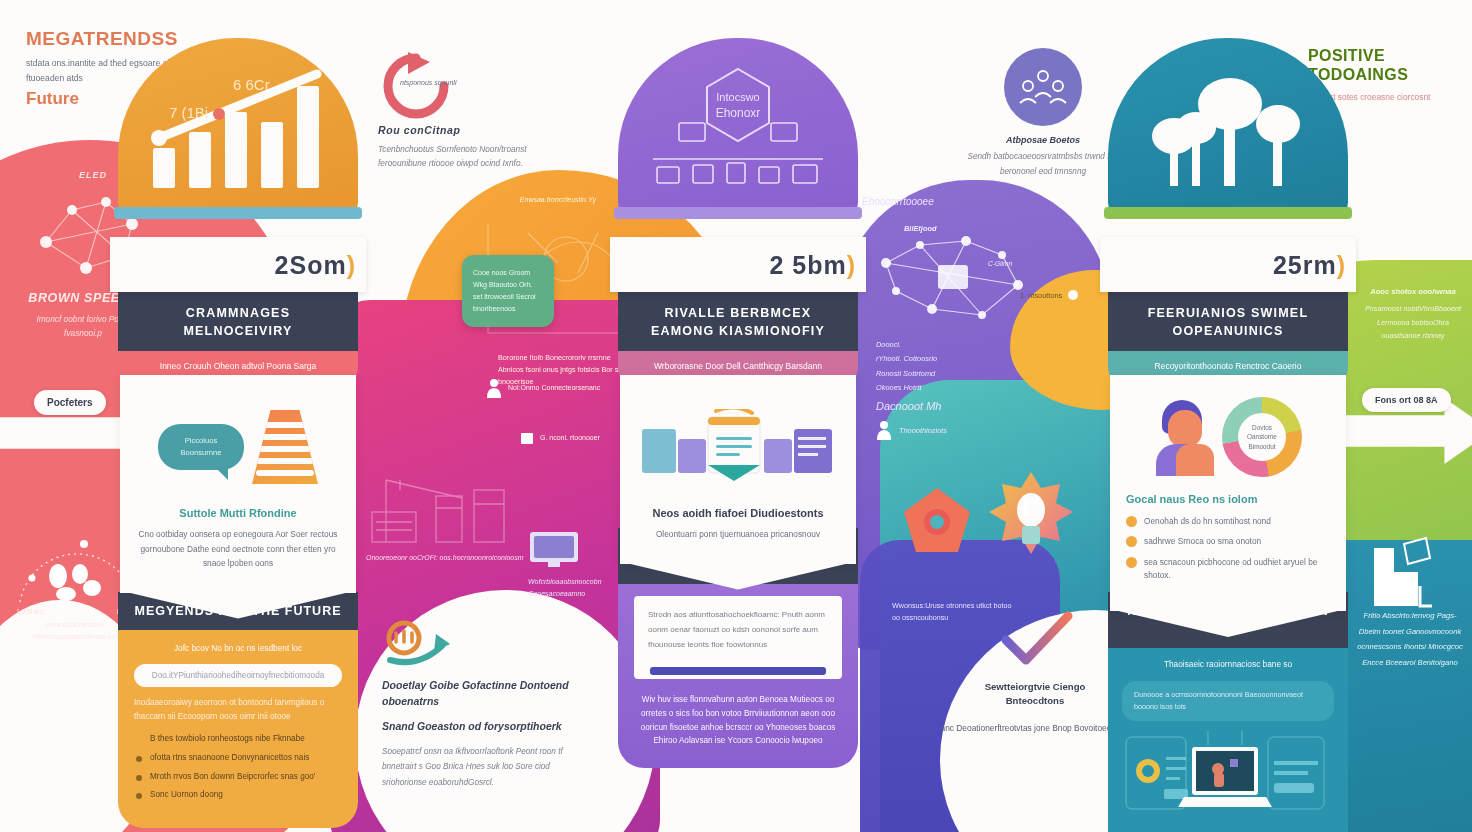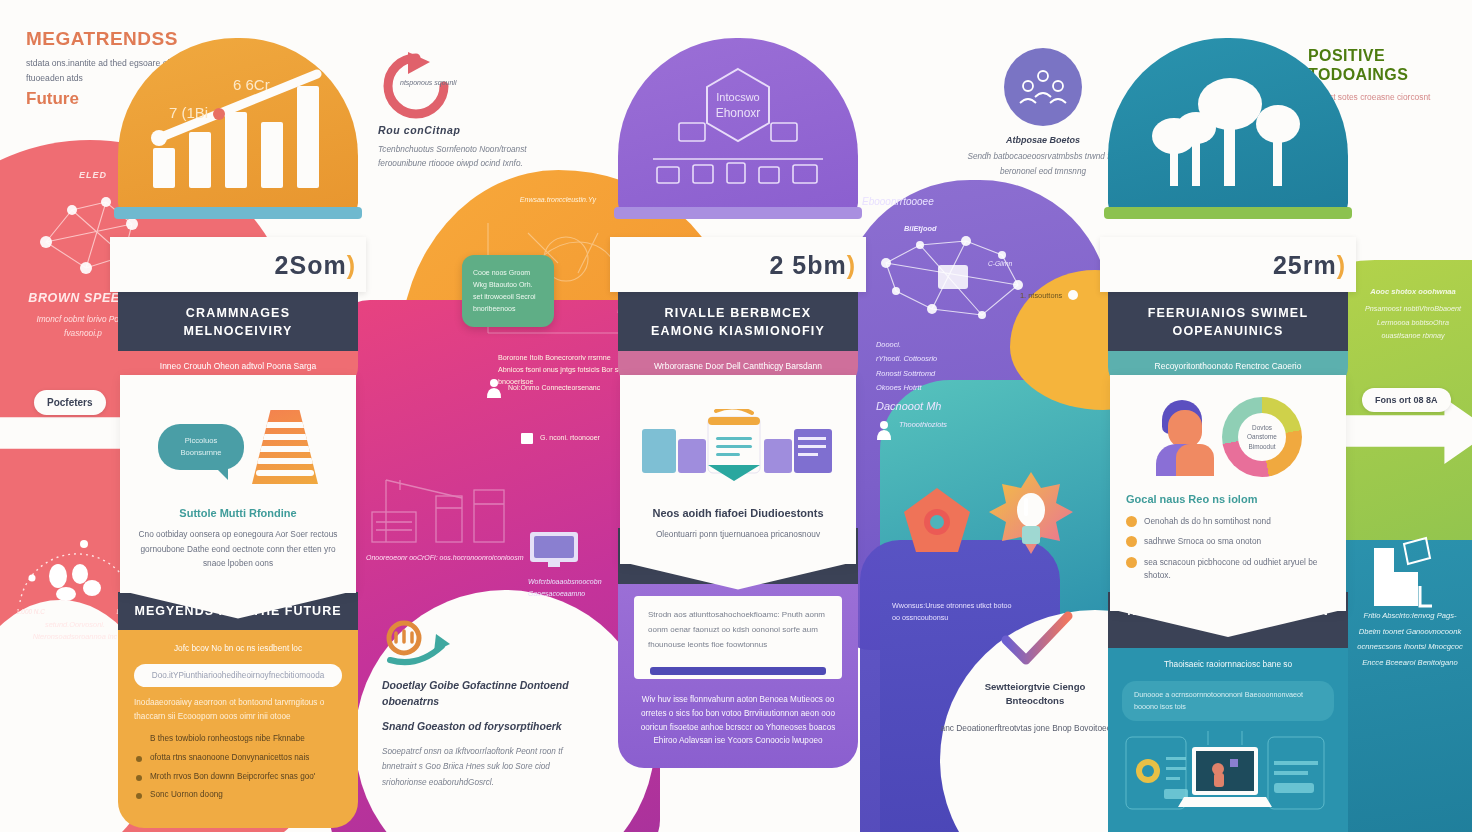--- a/index.html
+++ b/index.html
@@ -460,21 +460,21 @@
   </div>
   <div class="side" style="left:876px; top:338px; width:110px;">
     <ul style="list-style:none;">
       <li style="font-size:7.4px;color:#ece5ff;line-height:1.95;">Doooci.</li>
       <li style="font-size:7.4px;color:#ece5ff;line-height:1.95;">rYhooti. Cottoosrio</li>
       <li style="font-size:7.4px;color:#ece5ff;line-height:1.95;">Ronosti Sottrtomd</li>
       <li style="font-size:7.4px;color:#ece5ff;line-height:1.95;">Okooes Hotrtt</li>
       <li style="font-size:11px;color:#ece5ff;line-height:1.95;">Dacnooot Mh</li>
     </ul>
   </div>
-  <div class="side" style="left:876px; top:420px; display:flex; gap:7px; ">
+  <div class="side" style="left:876px; top:420px; display:flex; gap:7px; align-items:center;">
     <svg width="16" height="20" viewBox="0 0 16 20">
       <circle cx="8" cy="5" r="4" fill="#ffffff"></circle>
         <path d="M1 20 Q1 10 8 10 Q15 10 15 20Z" fill="#ffffff"></path>
     </svg>
     <div style="font-size:7.4px;color:#ece5ff;">Thooothioziots</div>
   </div>
 
   <div style="position:absolute; left:1020px; top:290px; display:flex; gap:6px; align-items:center;">
     <span style="font-size:7.4px;color:#6b5420;">1. ntsouttons</span>
     <span style="width:10px;height:10px;border-radius:50%;background:#fdfcfa;display:inline-block;"></span>

